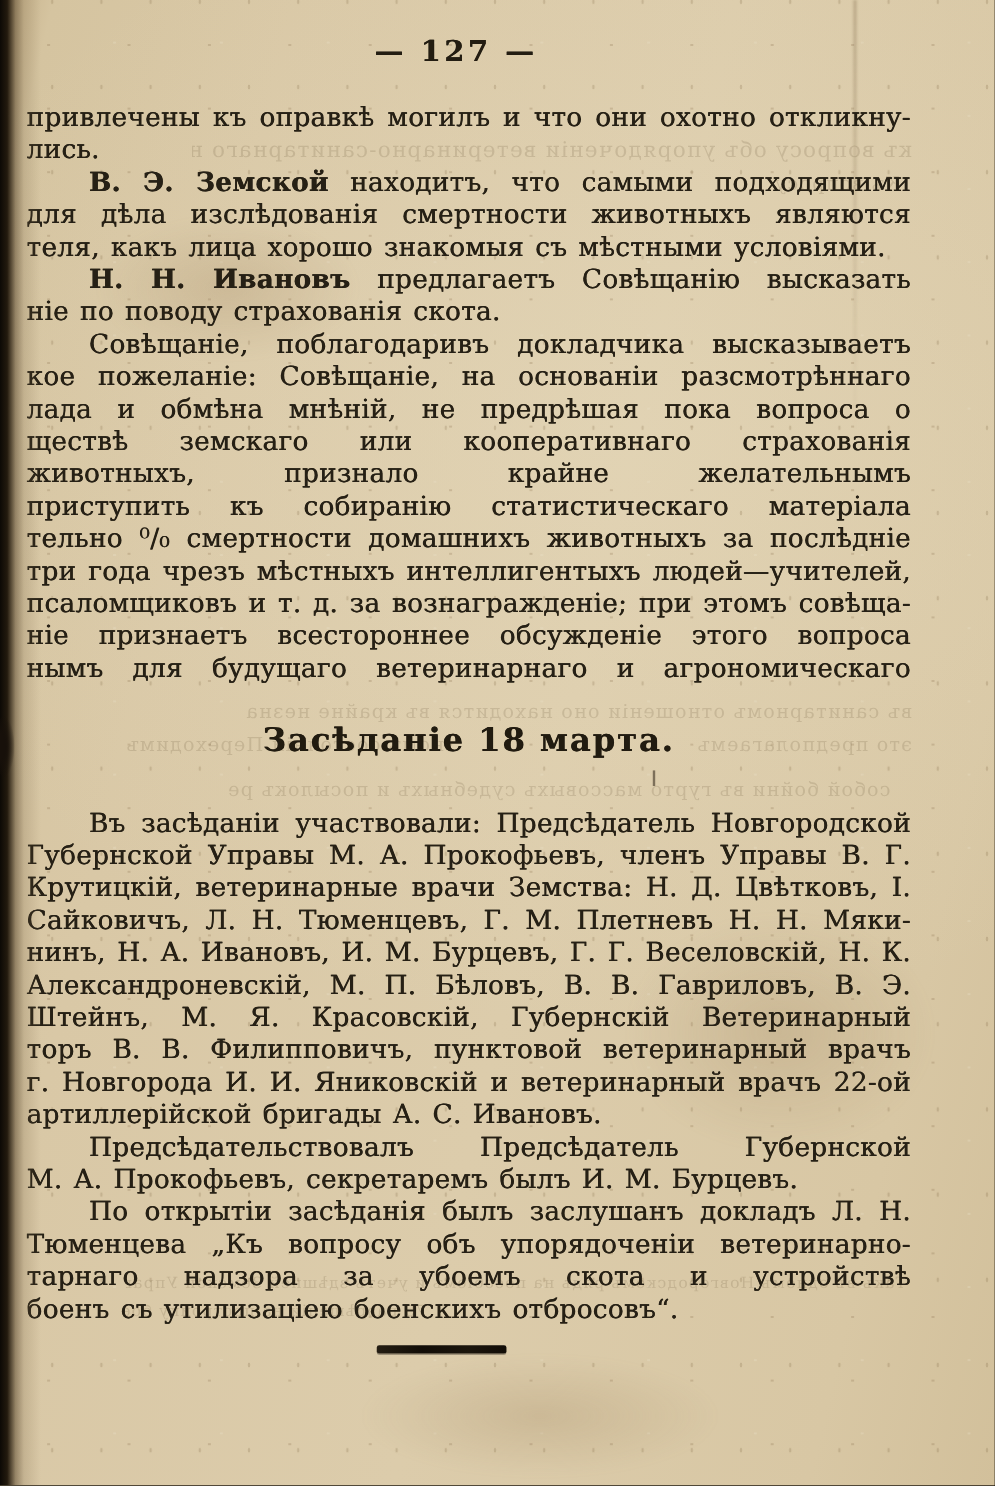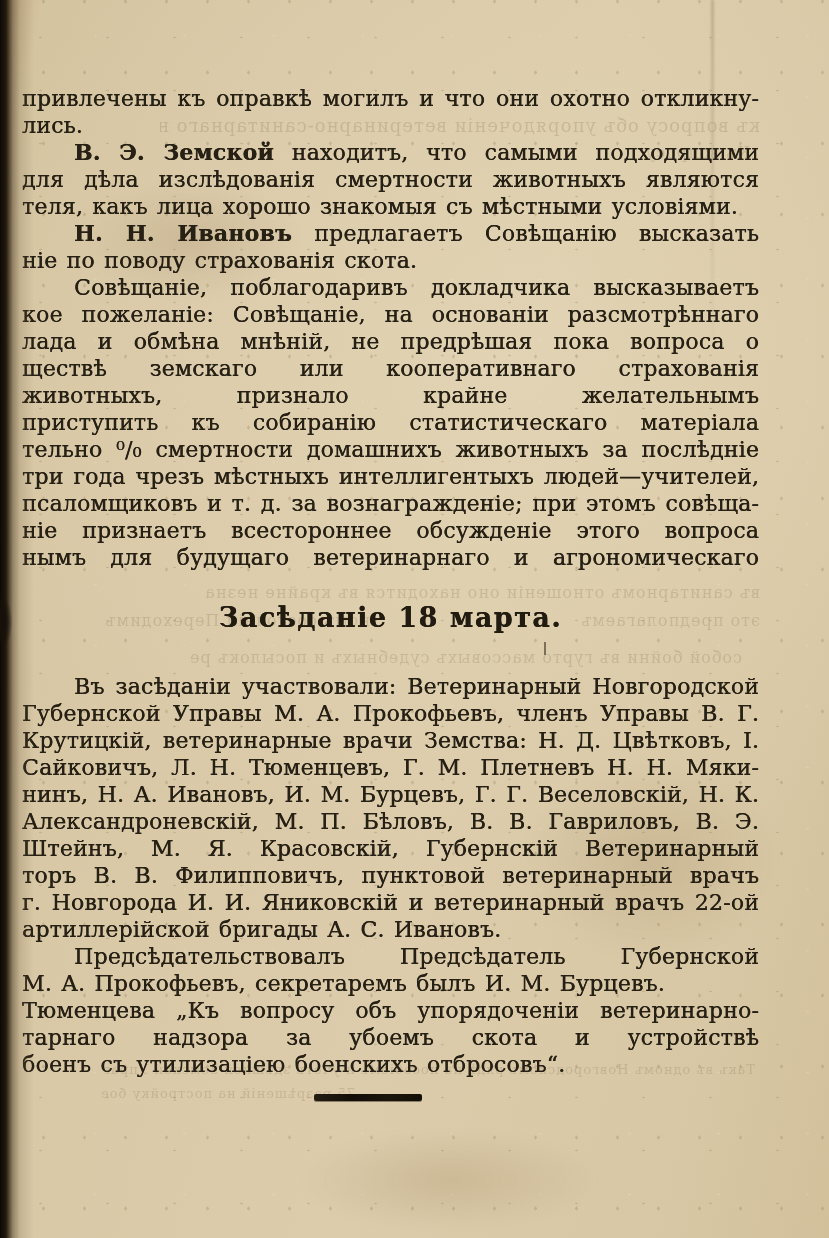--- a/index.html
+++ b/index.html
@@ -100,20 +100,21 @@
       <div class="ghost" style="top: 611px; left: 40px; width: 330px; font-size: 16px;">номъ состояніи Переходимъ</div>
       <div class="ghost" style="top: 611px; left: 560px; width: 200px; font-size: 16px;">это предполагаемъ</div>
       <div class="ghost" style="top: 648px; left: 42px; width: 700px; font-size: 16px;">собой бойни въ гурто массовыхъ судебныхъ и посылокъ ре</div>
       <div class="ghost" style="top: 1062px; left: 105px; width: 650px; font-size: 13px;">Такъ въ одномъ Новгородскомъ рядѣ на пособіемъ и учетъ здѣшней Земской Управы</div>
       <div class="ghost" style="top: 1086px; left: 100px; width: 255px; font-size: 13px;">75 разрѣшеній на постройку боенъ.</div>
     </div>
   <div class="crease"></div>
   <div class="binding-edge"></div>
   <div class="binding-blob"></div>
   <div class="ink-tick"></div>
+  <div class="page-number">— 127 —</div>
   <div class="text-column" id="text-column">
       <div class="para">
         <div class="line">привлечены къ оправкѣ могилъ и что они охотно откликну-</div>
         <div class="line last">лись.</div>
       </div>
       <div class="para">
         <div class="line first"><span class="bold">В. Э. Земской</span><span> находитъ, что самыми подходящими лицами</span></div>
         <div class="line">для дѣла изслѣдованія смертности животныхъ являются учи-</div>
         <div class="line last">теля, какъ лица хорошо знакомыя съ мѣстными условіями.</div>
       </div>
@@ -129,35 +130,36 @@
         <div class="line">животныхъ, признало крайне желательнымъ предварительно</div>
         <div class="line">приступить къ собиранію статистическаго матеріала относи-</div>
         <div class="line">тельно ⁰/₀ смертности домашнихъ животныхъ за послѣдніе</div>
         <div class="line">три года чрезъ мѣстныхъ интеллигентыхъ людей—учителей,</div>
         <div class="line">псаломщиковъ и т. д. за вознагражденіе; при этомъ совѣща-</div>
         <div class="line">ніе признаетъ всестороннее обсужденіе этого вопроса програм-</div>
         <div class="line last">нымъ для будущаго ветеринарнаго и агрономическаго совѣщанія.</div>
       </div>
       <div class="heading">Засѣданіе 18 марта.</div>
       <div class="para">
-        <div class="line first">Въ засѣданіи участвовали: Ветеринарный Новгородской</div>
+        <div class="line first">Въ засѣданіи участвовали: Предсѣдатель Новгородской</div>
         <div class="line">Губернской Управы М. А. Прокофьевъ, членъ Управы В. Г.</div>
         <div class="line">Крутицкій, ветеринарные врачи Земства: Н. Д. Цвѣтковъ, І. В·</div>
         <div class="line">Сайковичъ, Л. Н. Тюменцевъ, Г. М. Плетневъ Н. Н. Мяки-</div>
         <div class="line">нинъ, Н. А. Ивановъ, И. М. Бурцевъ, Г. Г. Веселовскій, Н. К.</div>
         <div class="line">Александроневскій, М. П. Бѣловъ, В. В. Гавриловъ, В. Э.</div>
         <div class="line">Штейнъ, М. Я. Красовскій, Губернскій Ветеринарный Инспек-</div>
         <div class="line">торъ В. В. Филипповичъ, пунктовой ветеринарный врачъ</div>
         <div class="line">г. Новгорода И. И. Яниковскій и ветеринарный врачъ 22-ой</div>
         <div class="line last">артиллерійской бригады А. С. Ивановъ.</div>
       </div>
       <div class="para">
         <div class="line first">Предсѣдательствовалъ Предсѣдатель Губернской Управы</div>
         <div class="line last">М. А. Прокофьевъ, секретаремъ былъ И. М. Бурцевъ.</div>
       </div>
       <div class="para">
+        <div class="line first">По открытіи засѣданія былъ заслушанъ докладъ Л. Н.</div>
         <div class="line">Тюменцева „Къ вопросу объ упорядоченіи ветеринарно-сани-</div>
         <div class="line">тарнаго надзора за убоемъ скота и устройствѣ раціональныхъ</div>
         <div class="line last">боенъ съ утилизаціею боенскихъ отбросовъ“.</div>
       </div>
       <div class="rule"></div>
     </div>
 </div>
 
 </body></html>

